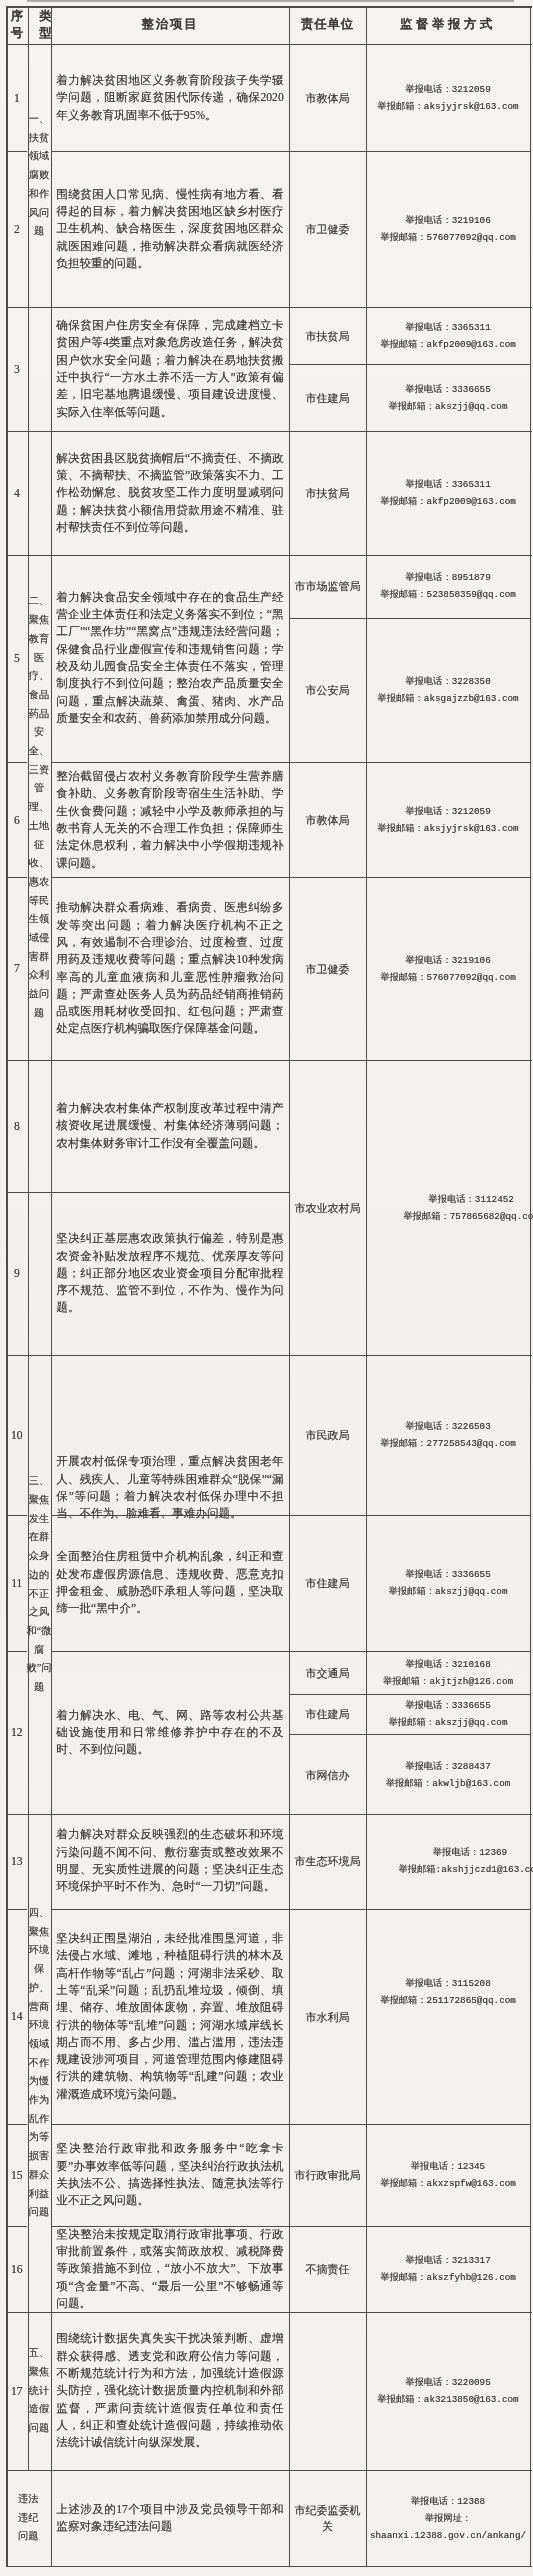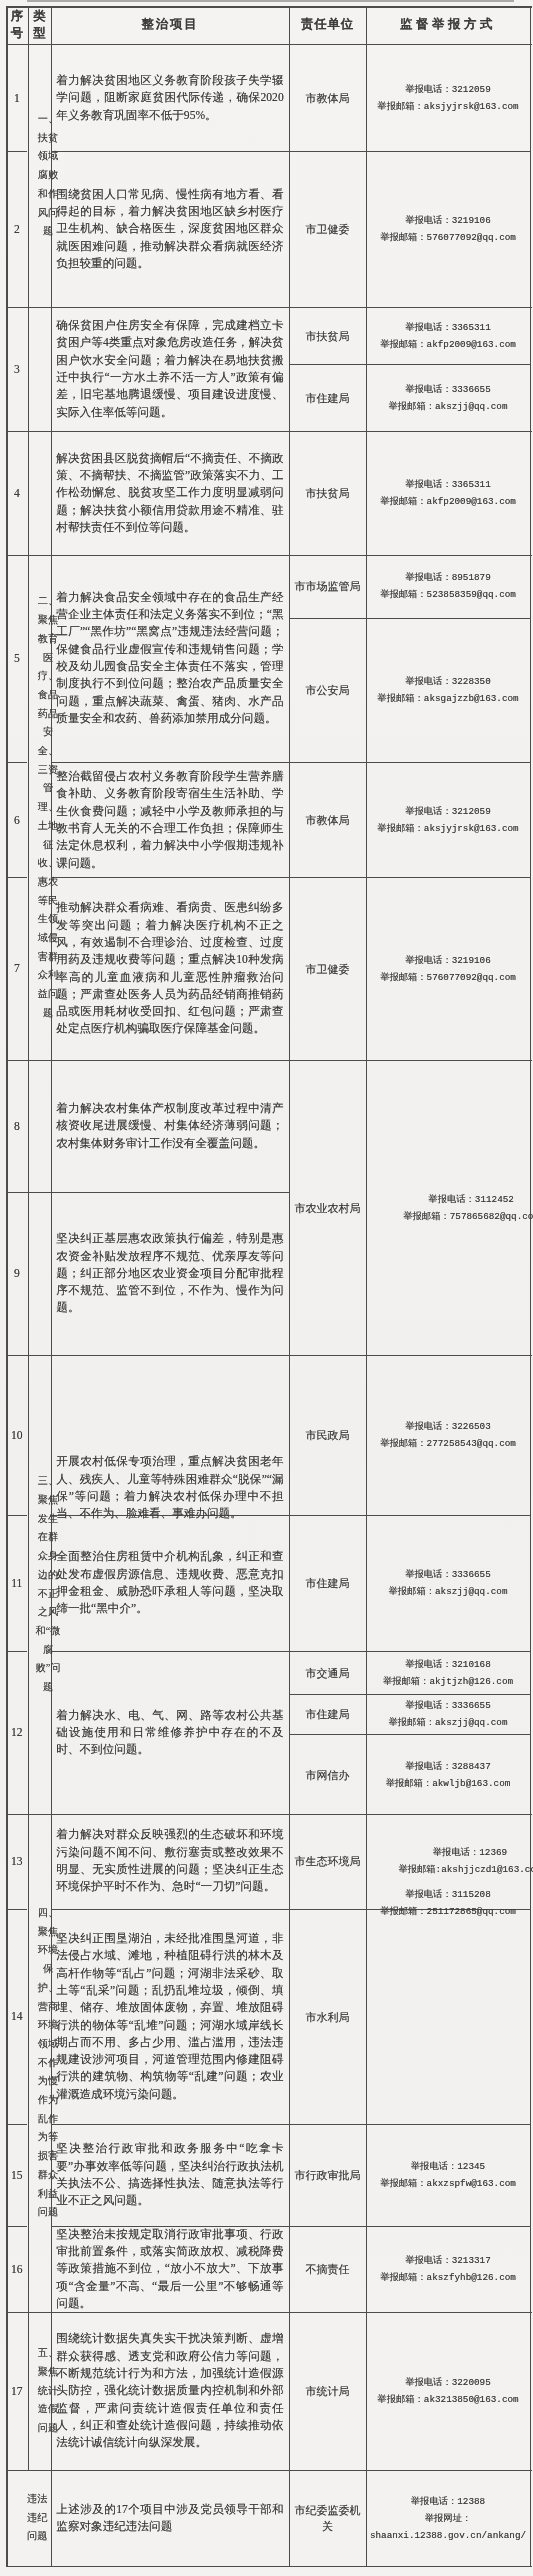--- a/index.html
+++ b/index.html
@@ -16,21 +16,21 @@
     text-shadow:0 0 0.4px rgba(70,70,70,.7);
   }
   .hl,.vl{position:absolute;background:var(--line);}
   .hl{height:1.4px;}
   .vl{width:1.4px;}
   .smudge{position:absolute;top:0;left:27px;width:487px;height:2.1px;background:#6e6e6e;opacity:.55;}
   .cell{position:absolute;display:flex;align-items:center;justify-content:center;box-sizing:border-box;}
   .header{font-weight:bold;font-size:12.4px;line-height:17px;text-align:center;}
   .hdr-narrow{display:inline-block;width:13.3px;text-align:center;}
   .num{font-size:11.6px;}
-  .type-cell{padding:0 4px;margin-left:9px;}
+  .type-cell{padding:0 4px;}
   .type-inner{font-size:10.2px;line-height:18.7px;text-align:center;}
   .project-cell{padding:1.8px 5.3px;}
   .project-inner{font-size:11.6px;line-height:17.3px;text-align:justify;text-justify:inter-ideograph;width:100%;}
   .unit-cell{padding:0 3.6px;}
   .unit-inner{font-size:11px;line-height:16px;text-align:center;max-width:69px;}
   .contact-cell{flex-direction:column;padding:0 1.8px;}
   .contact-line{
     font-size:9.3px;line-height:17px;text-align:center;white-space:nowrap;
     font-family:"Liberation Mono","Liberation Serif",monospace;
   }
@@ -40,21 +40,21 @@
 </style>
 </head>
 <body>
 
 <div class="page" id="page">
   <div class="smudge"></div>
 
   <div class="cell header" style="left:6.2px;top:6.2px;width:21.3px;height:37px">
     <span class="hdr-narrow">序号</span>
   </div>
-  <div class="cell header" style="left:28px;top:6.2px;width:23px;height:37px">
+  <div class="cell header" style="left:34px;top:6.2px;width:23px;height:37px">
     <span class="hdr-narrow">类型</span>
   </div>
   <div class="cell header spaced2" style="left:51px;top:6.2px;width:238px;height:37px">
     <span>整治项目</span>
   </div>
   <div class="cell header spaced1" style="left:289px;top:6.2px;width:77px;height:37px">
     <span>责任单位</span>
   </div>
   <div class="cell header spaced4" style="left:366px;top:6.2px;width:164px;height:37px">
     <span>监督举报方式</span>
@@ -276,21 +276,21 @@
       <div class="contact-line">举报电话：12369</div>
       <div class="contact-line">举报邮箱:akshjjczd1@163.com</div>
     </div>
     <div class="cell num" style="left: 6.2px; top: 1909px; width: 21.3px; height: 215px;">14</div>
     <div class="cell project-cell" style="left: 51px; top: 1909px; width: 238px; height: 215px;">
       <div class="project-inner">坚决纠正围垦湖泊，未经批准围垦河道，非法侵占水域、滩地，种植阻碍行洪的林木及高杆作物等“乱占”问题；河湖非法采砂、取土等“乱采”问题；乱扔乱堆垃圾，倾倒、填埋、储存、堆放固体废物，弃置、堆放阻碍行洪的物体等“乱堆”问题；河湖水域岸线长期占而不用、多占少用、滥占滥用，违法违规建设涉河项目，河道管理范围内修建阻碍行洪的建筑物、构筑物等“乱建”问题；农业灌溉造成环境污染问题。</div>
     </div>
     <div class="cell unit-cell" style="left: 289px; top: 1909px; width: 77px; height: 215px;">
       <div class="unit-inner">市水利局</div>
     </div>
-    <div class="cell contact-cell" style="left: 366px; top: 1795px; width: 164px; height: 215px;">
+    <div class="cell contact-cell" style="left: 366px; top: 1884px; width: 164px; height: 215px;">
       <div class="contact-line">举报电话：3115208</div>
       <div class="contact-line">举报邮箱：251172865@qq.com</div>
     </div>
     <div class="cell num" style="left: 6.2px; top: 2124px; width: 21.3px; height: 102px;">15</div>
     <div class="cell project-cell" style="left: 51px; top: 2124px; width: 238px; height: 102px;">
       <div class="project-inner">坚决整治行政审批和政务服务中“吃拿卡要”办事效率低等问题，坚决纠治行政执法机关执法不公、搞选择性执法、随意执法等行业不正之风问题。</div>
     </div>
     <div class="cell unit-cell" style="left: 289px; top: 2124px; width: 77px; height: 102px;">
       <div class="unit-inner">市行政审批局</div>
     </div>
@@ -305,23 +305,20 @@
     <div class="cell unit-cell" style="left: 289px; top: 2226px; width: 77px; height: 86px;">
       <div class="unit-inner">不摘责任</div>
     </div>
     <div class="cell contact-cell" style="left: 366px; top: 2226px; width: 164px; height: 86px;">
       <div class="contact-line">举报电话：3213317</div>
       <div class="contact-line">举报邮箱：akszfyhb@126.com</div>
     </div>
     <div class="cell num" style="left: 6.2px; top: 2312px; width: 21.3px; height: 158px;">17</div>
     <div class="cell project-cell" style="left: 51px; top: 2312px; width: 238px; height: 158px;">
       <div class="project-inner">围绕统计数据失真失实干扰决策判断、虚增群众获得感、透支党和政府公信力等问题，不断规范统计行为和方法，加强统计造假源头防控，强化统计数据质量内控机制和外部监督，严肃问责统计造假责任单位和责任人，纠正和查处统计造假问题，持续推动依法统计诚信统计向纵深发展。</div>
-    </div>
-    <div class="cell unit-cell" style="left: 289px; top: 2312px; width: 77px; height: 158px;">
-      <div class="unit-inner">市统计局</div>
     </div>
     <div class="cell contact-cell" style="left: 366px; top: 2312px; width: 164px; height: 158px;">
       <div class="contact-line">举报电话：3220095</div>
       <div class="contact-line">举报邮箱：ak3213850@163.com</div>
     </div>
     <div class="cell type-cell" style="left: 6.2px; top: 2470px; width: 44px; height: 96px;">
       <div class="type-inner" style="width: 23px;">违法违纪问题</div>
     </div>
     <div class="cell project-cell" style="left: 51px; top: 2470px; width: 238px; height: 96px;">
       <div class="project-inner">上述涉及的17个项目中涉及党员领导干部和监察对象违纪违法问题</div>

